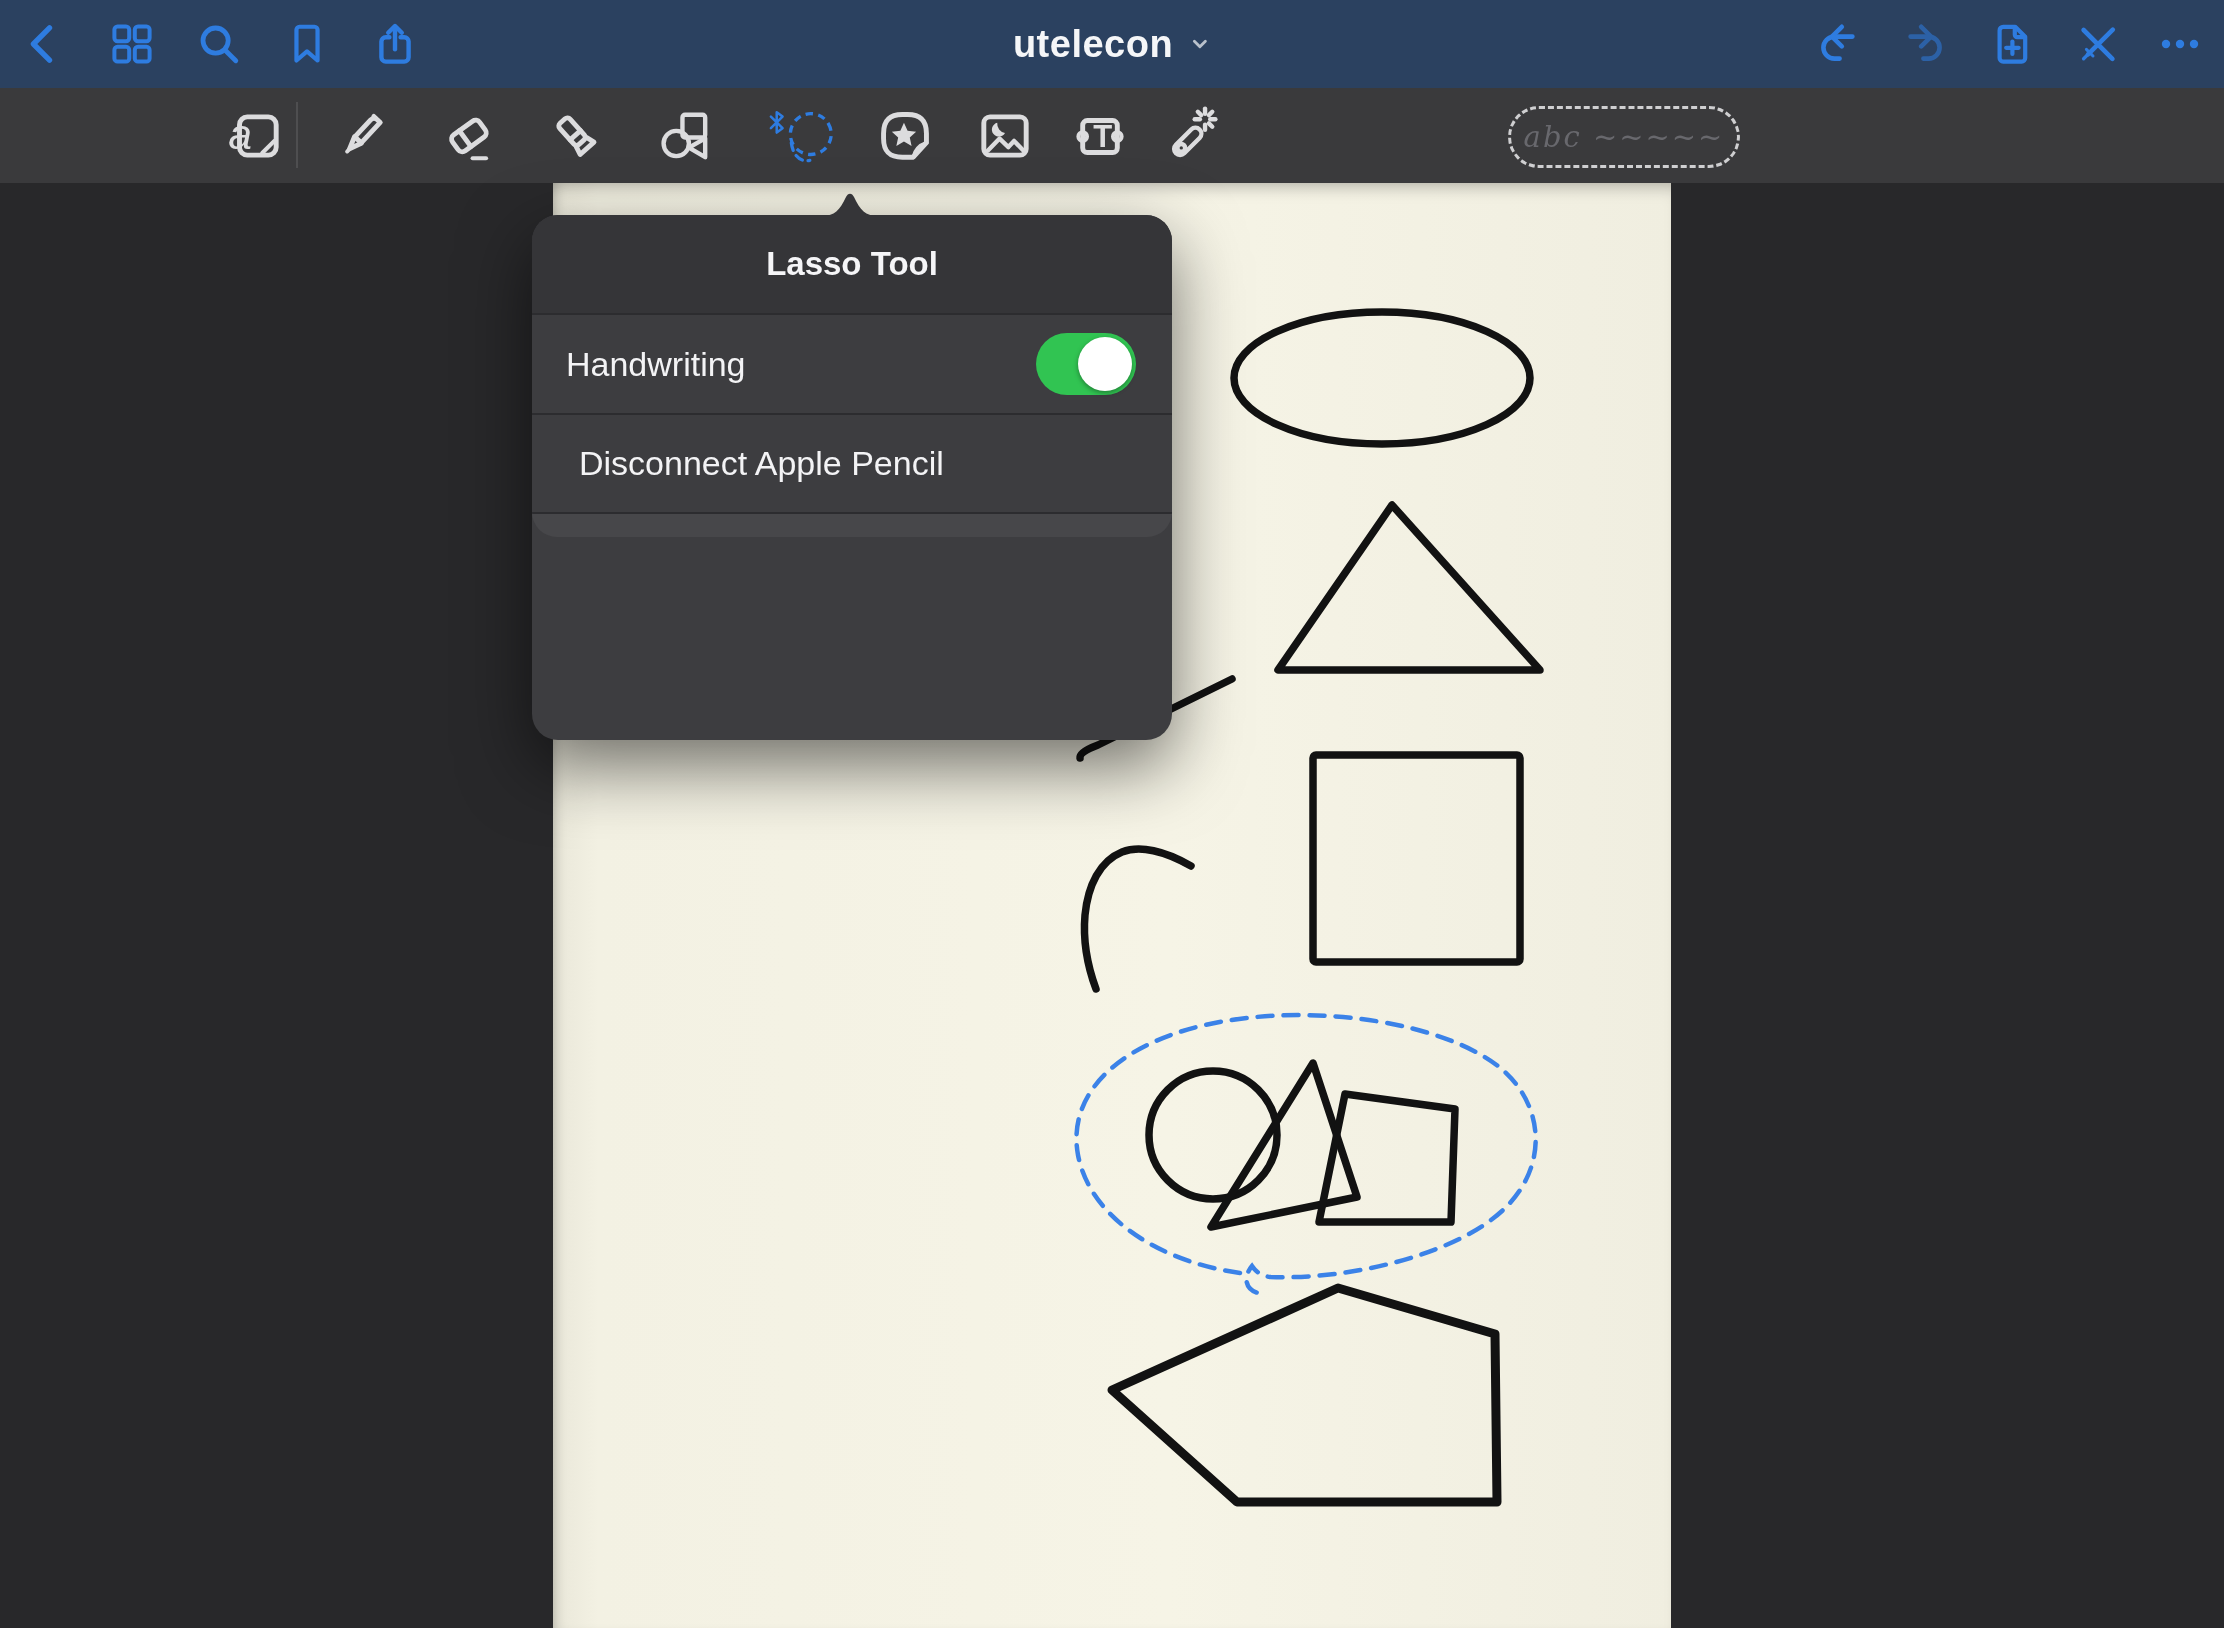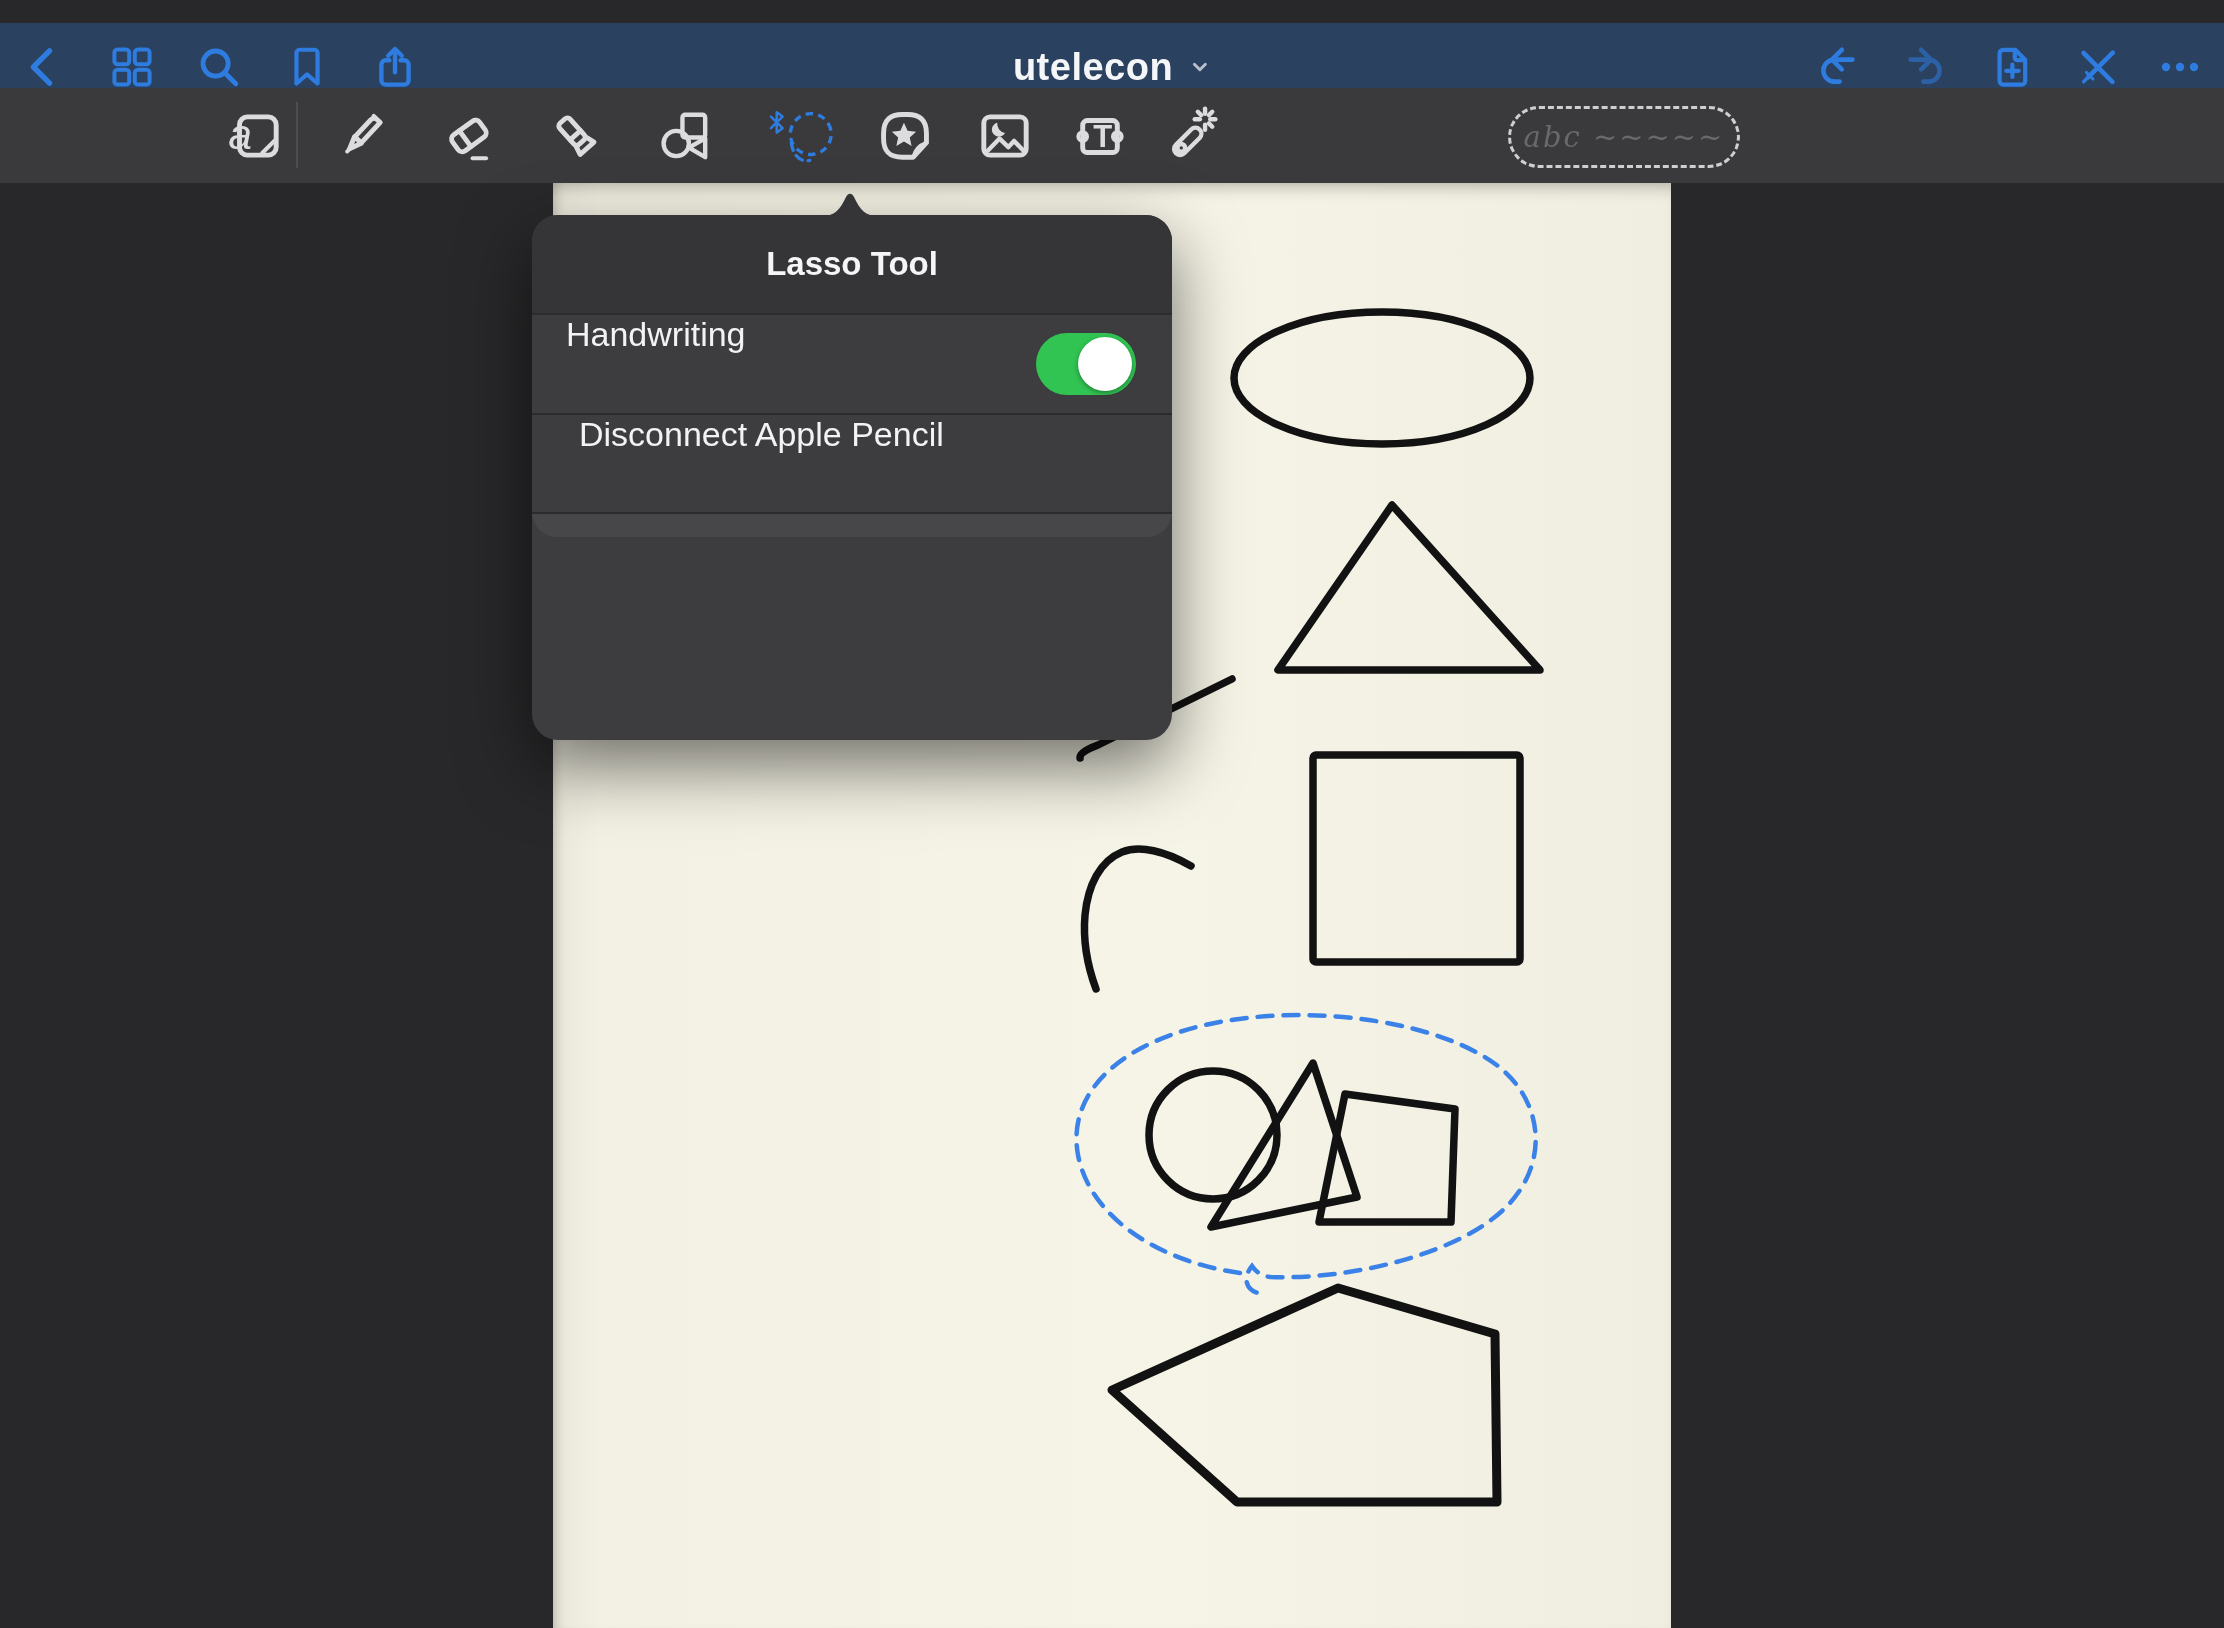--- a/index.html
+++ b/index.html
@@ -5,21 +5,20 @@
   html,body{margin:0;padding:0;background:#000;}
   #screen{
     position:relative;width:2224px;height:1628px;overflow:hidden;
     font-family:"Liberation Sans",sans-serif;
     background:#28282a;
   }
   
   #topbar{
     position:absolute;left:0;top:0;width:2224px;height:88px;
     background:#2b4160;
-    margin-top:23px;
   }
   .tb-btn{
     position:absolute;top:0;height:88px;width:70px;margin:0;padding:0;
     background:transparent;border:none;display:flex;align-items:center;justify-content:center;
     cursor:pointer;
   }
   .tb-btn svg{display:block;}
   .blue-ic{stroke:#2e7ce0;fill:none;stroke-width:2.2;stroke-linecap:round;stroke-linejoin:round;}
   #title-group{
     position:absolute;left:50%;top:0;height:88px;transform:translateX(-50%);
@@ -61,21 +60,21 @@
     box-shadow:0 26px 70px rgba(0,0,0,.55);
     margin-left:44px;
   }
   #popup-arrow{position:absolute;left:291px;top:-26px;}
   #popup-header{
     height:98px;background:#353538;border-radius:26px 26px 0 0;
     display:flex;align-items:center;justify-content:center;
     color:#f5f5f7;font-size:33px;font-weight:700;
   }
   .popup-row{position:relative;border-top:2px solid #2c2c2f;box-sizing:border-box;
-    display:flex;cursor:pointer;}
+    display:flex;align-items:center;cursor:pointer;}
   .popup-row .row-label{margin-left:34px;color:#f3f3f5;font-size:34px;}
   #row-handwriting,#row-images{height:100px;}
   #row-textboxes{height:101px;}
   #row-disconnect{height:99px;padding-left:13px;}
   #popup-footer{height:25px;background:#47474a;border-top:2px solid #2c2c2f;border-radius:0 0 26px 26px;box-sizing:border-box;}
   .toggle{
     position:absolute;right:36px;top:50%;transform:translateY(-50%);
     width:100px;height:62px;border-radius:31px;background:#31c452;cursor:pointer;
   }
   .toggle .knob{

